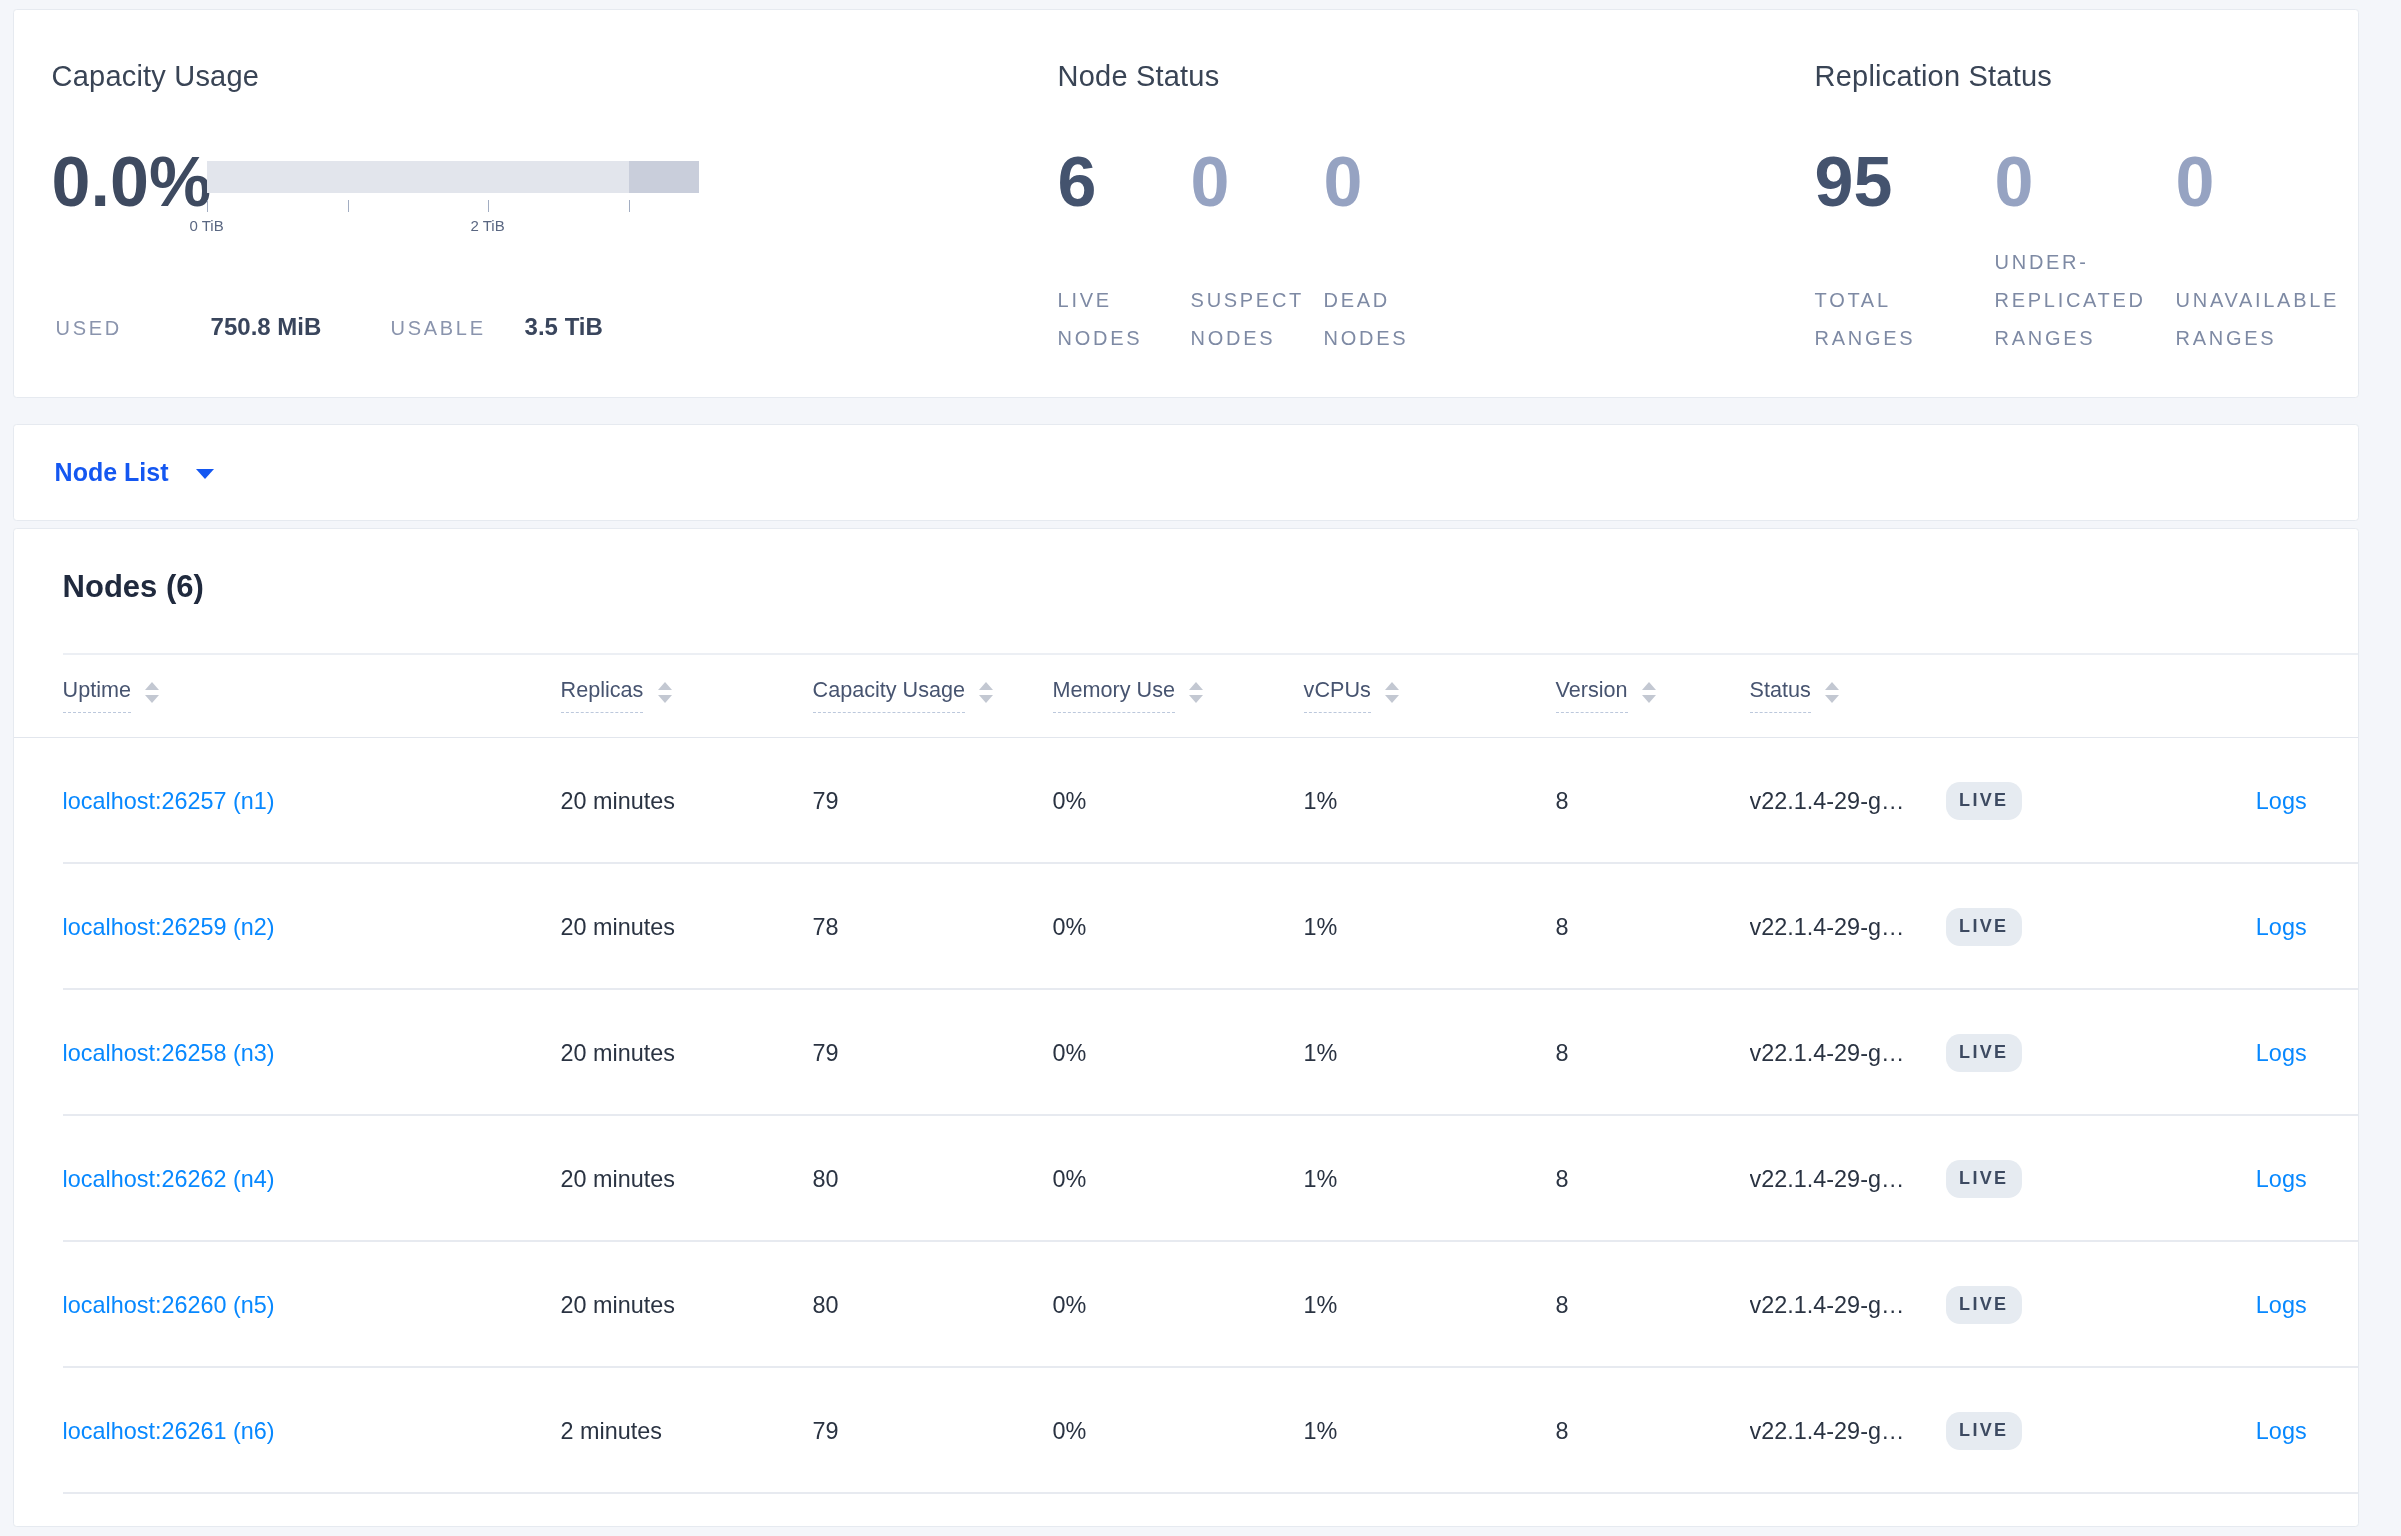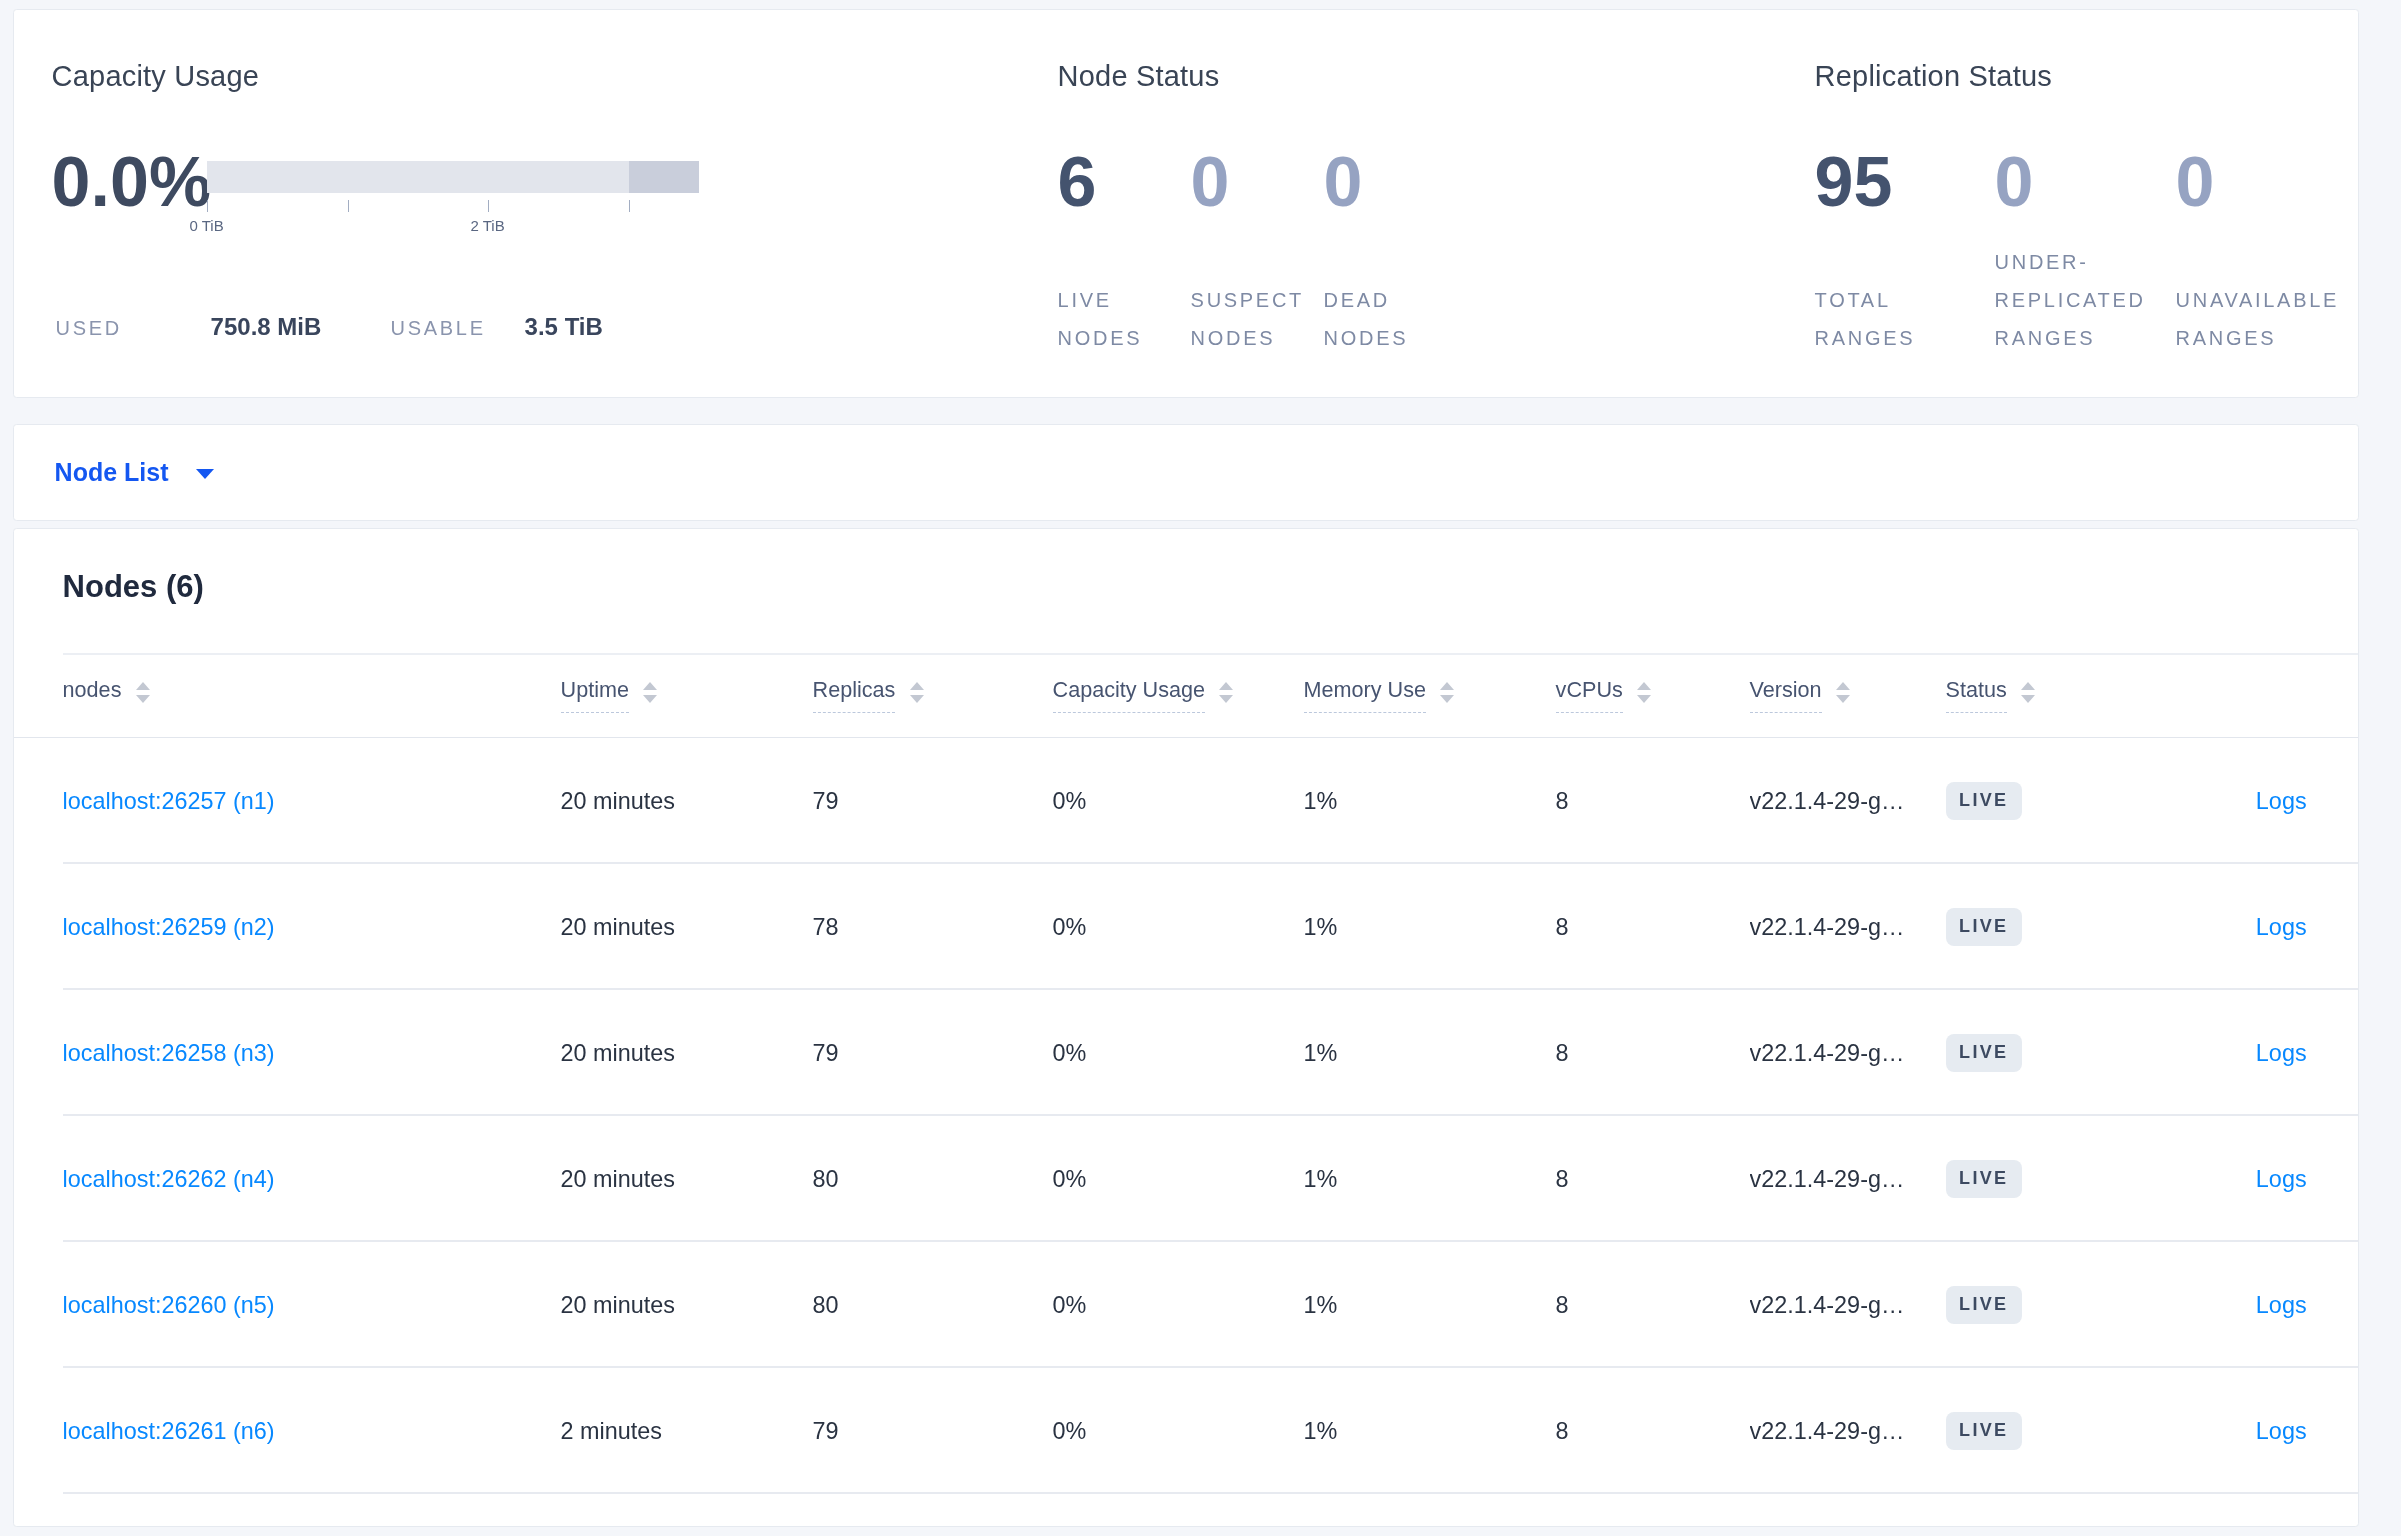--- a/index.html
+++ b/index.html
@@ -107,21 +107,21 @@
   .trow { height:126px; position:relative; }
   .trow::after {
     content:""; position:absolute; left:49px; right:0; bottom:0; height:1.8px; background:#e7eaf0;
   }
   .cell { font-size:23.4px; color:#2a3342; white-space:nowrap; overflow:hidden; }
   .link { color:#0788ff; text-decoration:none; cursor:pointer; }
   .cell-logs { justify-self:end; }
   .badge {
     display:inline-block; background:#e6ebf1; color:#3d4a61;
     font-size:18px; font-weight:700; letter-spacing:2.3px;
-    padding:8px 13.5px; border-radius:8px; line-height:1.2;
+    padding:8px 13.5px; border-radius:14px; line-height:1.2;
   }
 </style>
 </head>
 <body>
 
 <section class="card summary-card">
 
   <div class="sec sec-capacity">
     <h2 class="sec-title">Capacity Usage</h2>
     <div class="big-num cap-pct">0.0%</div>
@@ -176,27 +176,20 @@
 
 <div class="card nodelist-bar">
   <span class="nodelist-label">Node List</span>
   <span class="caret-down"></span>
 </div>
 
 <section class="card nodes-card">
   <h2 class="nodes-title">Nodes (6)</h2>
 
   <div class="thead grid-cols">
-    <div class="th">
-      <span class="th-label">nodes</span>
-      <span class="sort-icon">
-          <i class="up"></i>
-          <i class="down"></i>
-        </span>
-    </div>
     <div class="th dashed">
       <span class="th-label">Uptime</span>
       <span class="sort-icon">
           <i class="up"></i>
           <i class="down"></i>
         </span>
     </div>
     <div class="th dashed">
       <span class="th-label">Replicas</span>
       <span class="sort-icon">

